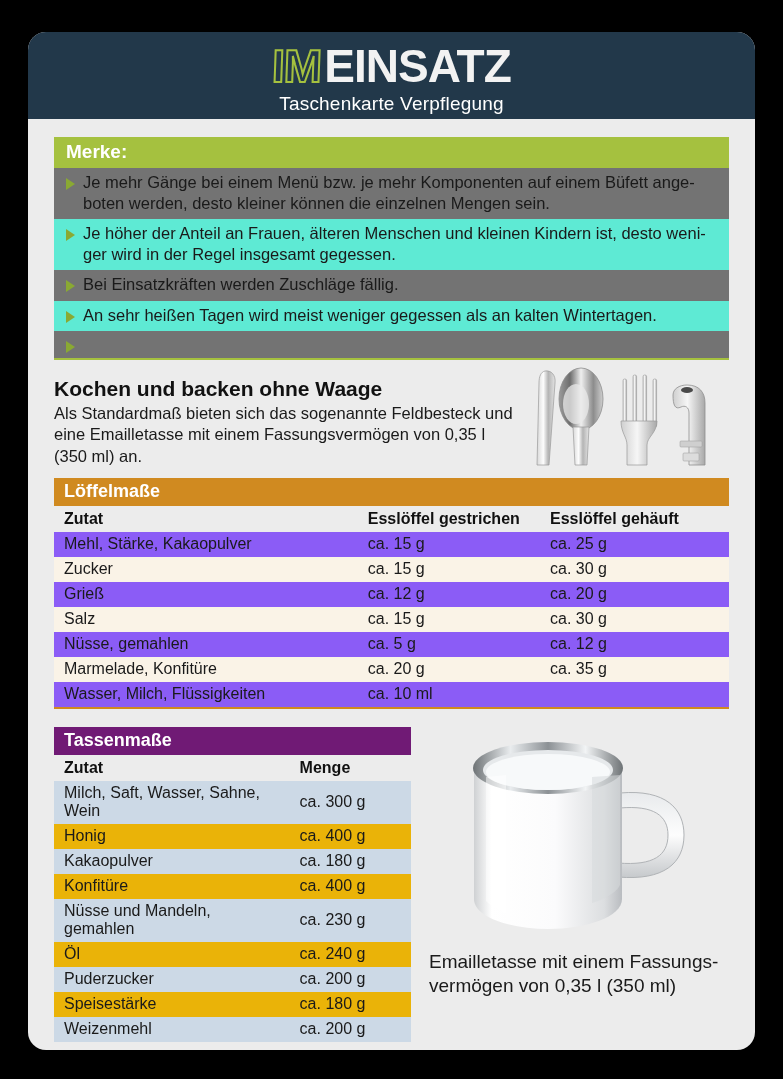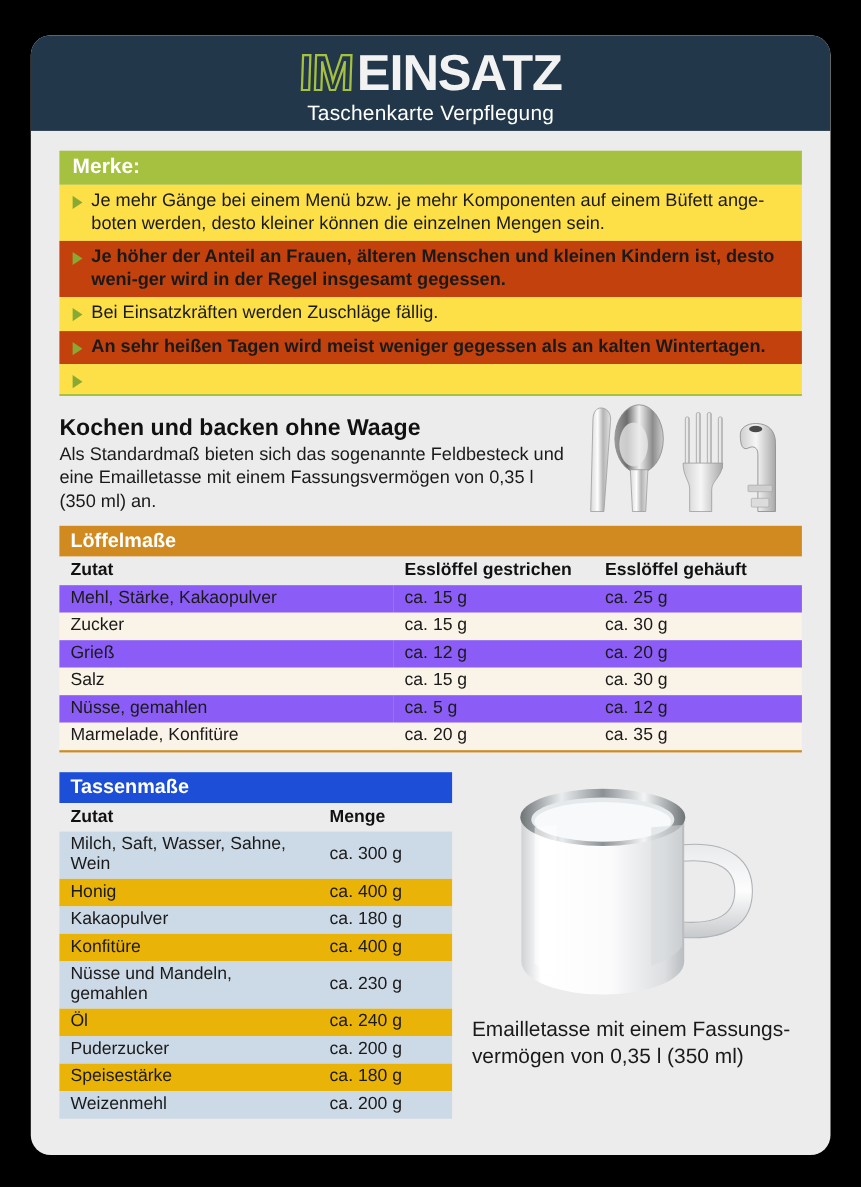--- a/index.html
+++ b/index.html
@@ -57,22 +57,22 @@
     font-size: 19px; font-weight: bold;
     padding: 4px 12px 5px 12px;
   }
   .merke-list { border-bottom: 2px solid #a5c13f; }
   .merke-item {
     display: flex; align-items: flex-start;
     font-size: 16.5px; color: #1a1a1a;
     padding: 4px 8px 5px 12px;
     line-height: 1.28;
   }
-  .merke-item.alt  { background: #fde047; }
-  .merke-item.alt2 { background: #c2410c; font-weight: bold; }
+  .merke-item.alt  { background: #737373; }
+  .merke-item.alt2 { background: #5eead4; }
   .tri {
     flex: 0 0 auto;
     width: 0; height: 0;
     border-left: 9px solid #8aa933;
     border-top: 6px solid transparent;
     border-bottom: 6px solid transparent;
     margin: 6px 8px 0 0;
   }
 
   
@@ -113,21 +113,21 @@
   .loeffel .tbl-title { background: #d08a20; }
   .loeffel tbody tr.r0 td { background: #8b5cf6; }
   .loeffel tbody tr.r1 td { background: #faf3e7; }
   .loeffel col.c1 { width: 45%; }
   .loeffel col.c2 { width: 27%; }
   .loeffel col.c3 { width: 28%; }
 
   
   .tassen-wrap { margin-top: 18px; display: flex; gap: 14px; }
   .tassen { width: 357px; }
-  .tassen .tbl-title { background: #1d4ed8; }
+  .tassen .tbl-title { background: #701a75; }
   .tassen tbody tr.r0 td { background: #ccd9e6; }
   .tassen tbody tr.r1 td { background: #eab308; }
   .tassen col.c1 { width: 66%; }
   .tassen col.c2 { width: 34%; }
 
   .mug-col {
     flex: 1; position: relative;
     display: flex; flex-direction: column;
     justify-content: flex-start; align-items: center;
   }
@@ -264,20 +264,25 @@
         </tr>
         <tr class="r0">
           <td>Nüsse, gemahlen</td>
           <td>ca. 5 g</td>
           <td>ca. 12 g</td>
         </tr>
         <tr class="r1">
           <td>Marmelade, Konfitüre</td>
           <td>ca. 20 g</td>
           <td>ca. 35 g</td>
+        </tr>
+        <tr class="r0">
+          <td>Wasser, Milch, Flüssigkeiten</td>
+          <td>ca. 10 ml</td>
+          <td></td>
         </tr>
       </tbody>
     </table>
     <div class="end-rule" style="height:2px;background:#d08a20;"></div>
 
     <div class="tassen-wrap">
 
       <div>
         <table class="tassen">
           <colgroup>

